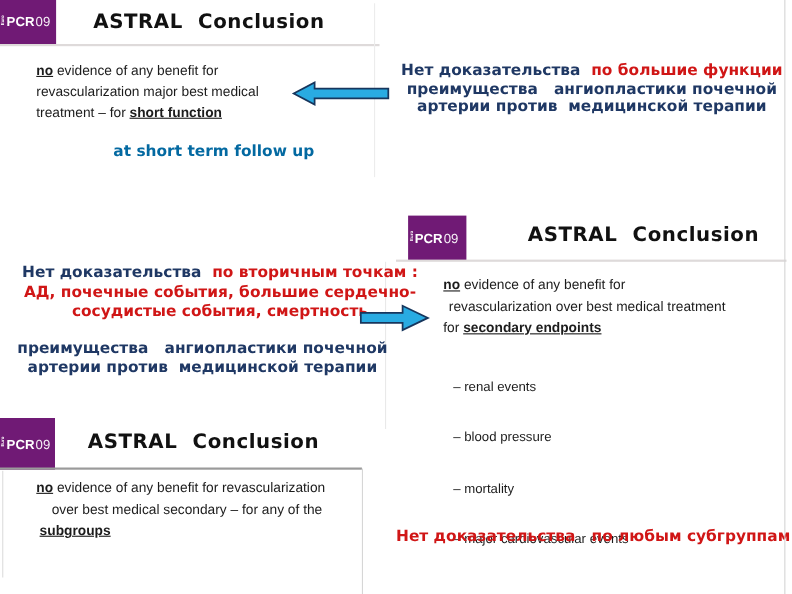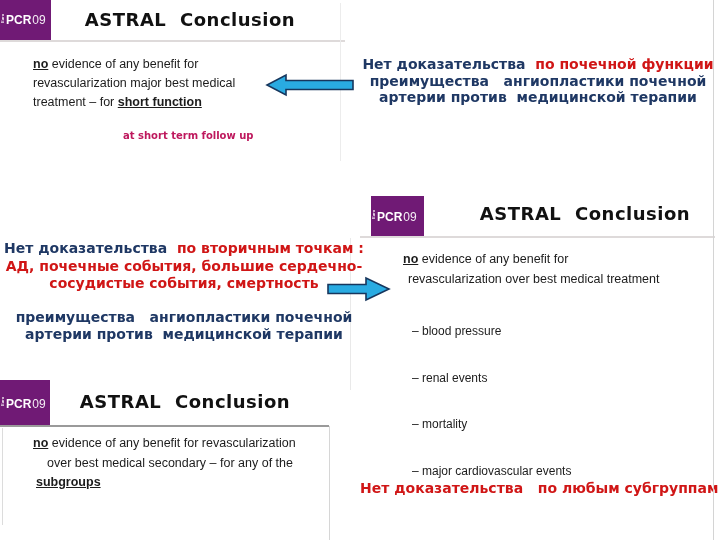--- a/index.html
+++ b/index.html
@@ -21,22 +21,22 @@
   .vline{position:absolute;width:1px;background:#e2e2e2;}
 
   .body-en{position:absolute;font-size:12.5px;color:#1c1c1c;line-height:19px;}
   .body-en div{white-space:pre;}
   .bu{font-weight:bold;text-decoration:underline;}
   .ind14{padding-left:14px;}
   .ind5{padding-left:5px;}
   .ind3{padding-left:3px;}
   .bullets{font-size:12px;line-height:15.5px;padding-left:9px;margin-top:4px;color:#1c1c1c;}
 
-  .followup{position:absolute;color:#be185d;font-weight:bold;font-size:10px;
-            font-family:"DejaVu Sans",sans-serif;white-space:pre;margin-left:20px;}
+  .followup{position:absolute;color:#0369a1;font-weight:bold;font-size:14px;
+            font-family:"DejaVu Sans",sans-serif;white-space:pre;}
 
   .ru{position:absolute;font-family:"DejaVu Sans",sans-serif;font-weight:bold;
       font-size:14px;text-align:center;}
   .ru div{white-space:pre;}
   .ru-line{line-height:16.5px;}
   .navy{color:#1f3864;}
   .red{color:#d01616;}
 
   .arrow{position:absolute;}
 </style>
@@ -60,46 +60,47 @@
     <div><span>treatment – for </span><span class="bu">short function</span></div>
   </div>
 
   <div class="followup" style="left:103px;top:130px;">at short term follow up</div>
 
   <svg class="arrow" style="left:265px;top:72px;" width="90" height="26" viewBox="0 0 90 26">
     <polygon points="88,8.5 21,8.5 21,3 2,13 21,23 21,17.5 88,17.5" fill="#29abe2" stroke="#17365d" stroke-width="1.6"></polygon>
   </svg>
 
   <div class="ru" style="left:360px;top:56px;width:356px;">
-    <div class="ru-line"><span class="navy">Нет доказательства </span><span class="red"> по почечной функции</span></div>
+    <div class="ru-line"><span class="navy">Нет доказательства </span><span class="red"> по большие функции</span></div>
     <div class="ru-line navy">преимущества   ангиопластики почечной</div>
     <div class="ru-line navy">артерии против  медицинской терапии</div>
   </div>
 
   <div class="vline" style="left:350px;top:238px;height:152px;background:#e9e9e9;"></div>
   <div class="logo" style="left:371px;top:196px;width:53px;height:41px;">
     <span class="euro">Euro</span>
       <span class="pcr">PCR</span>
       <span class="yr">09</span>
   </div>
   <div class="slide-title" style="left:440px;top:203px;width:290px;">ASTRAL Conclusion</div>
   <div class="hline" style="left:360px;top:236px;width:355px;"></div>
 
   <div class="body-en" style="left:403px;top:250px;line-height:19.5px;">
     <div><span class="bu">no</span><span> evidence of any benefit for</span></div>
     <div class="ind5">revascularization over best medical treatment</div>
+    <div><span>for </span><span class="bu">secondary endpoints</span></div>
     <div class="bullets">
+      <div>– renal events</div>
       <div>– blood pressure</div>
-      <div>– renal events</div>
       <div>– mortality</div>
       <div>– major cardiovascular events</div>
     </div>
   </div>
 
-  <div class="ru" style="left:0;top:240px;width:368px;">
+  <div class="ru" style="left:16px;top:240px;width:368px;">
     <div class="ru-line" style="line-height:17.5px;"><span class="navy">Нет доказательства </span><span class="red"> по вторичным точкам :</span></div>
     <div class="ru-line red" style="line-height:17.5px;">АД, почечные события, большие сердечно-</div>
     <div class="ru-line red" style="line-height:17.5px;">сосудистые события, смертность</div>
   </div>
   <div class="ru" style="left:0;top:309px;width:368px;">
     <div class="ru-line navy">преимущества   ангиопластики почечной</div>
     <div class="ru-line navy">артерии против  медицинской терапии</div>
   </div>
 
   <svg class="arrow" style="left:327px;top:275px;" width="64" height="28" viewBox="0 0 64 28">

